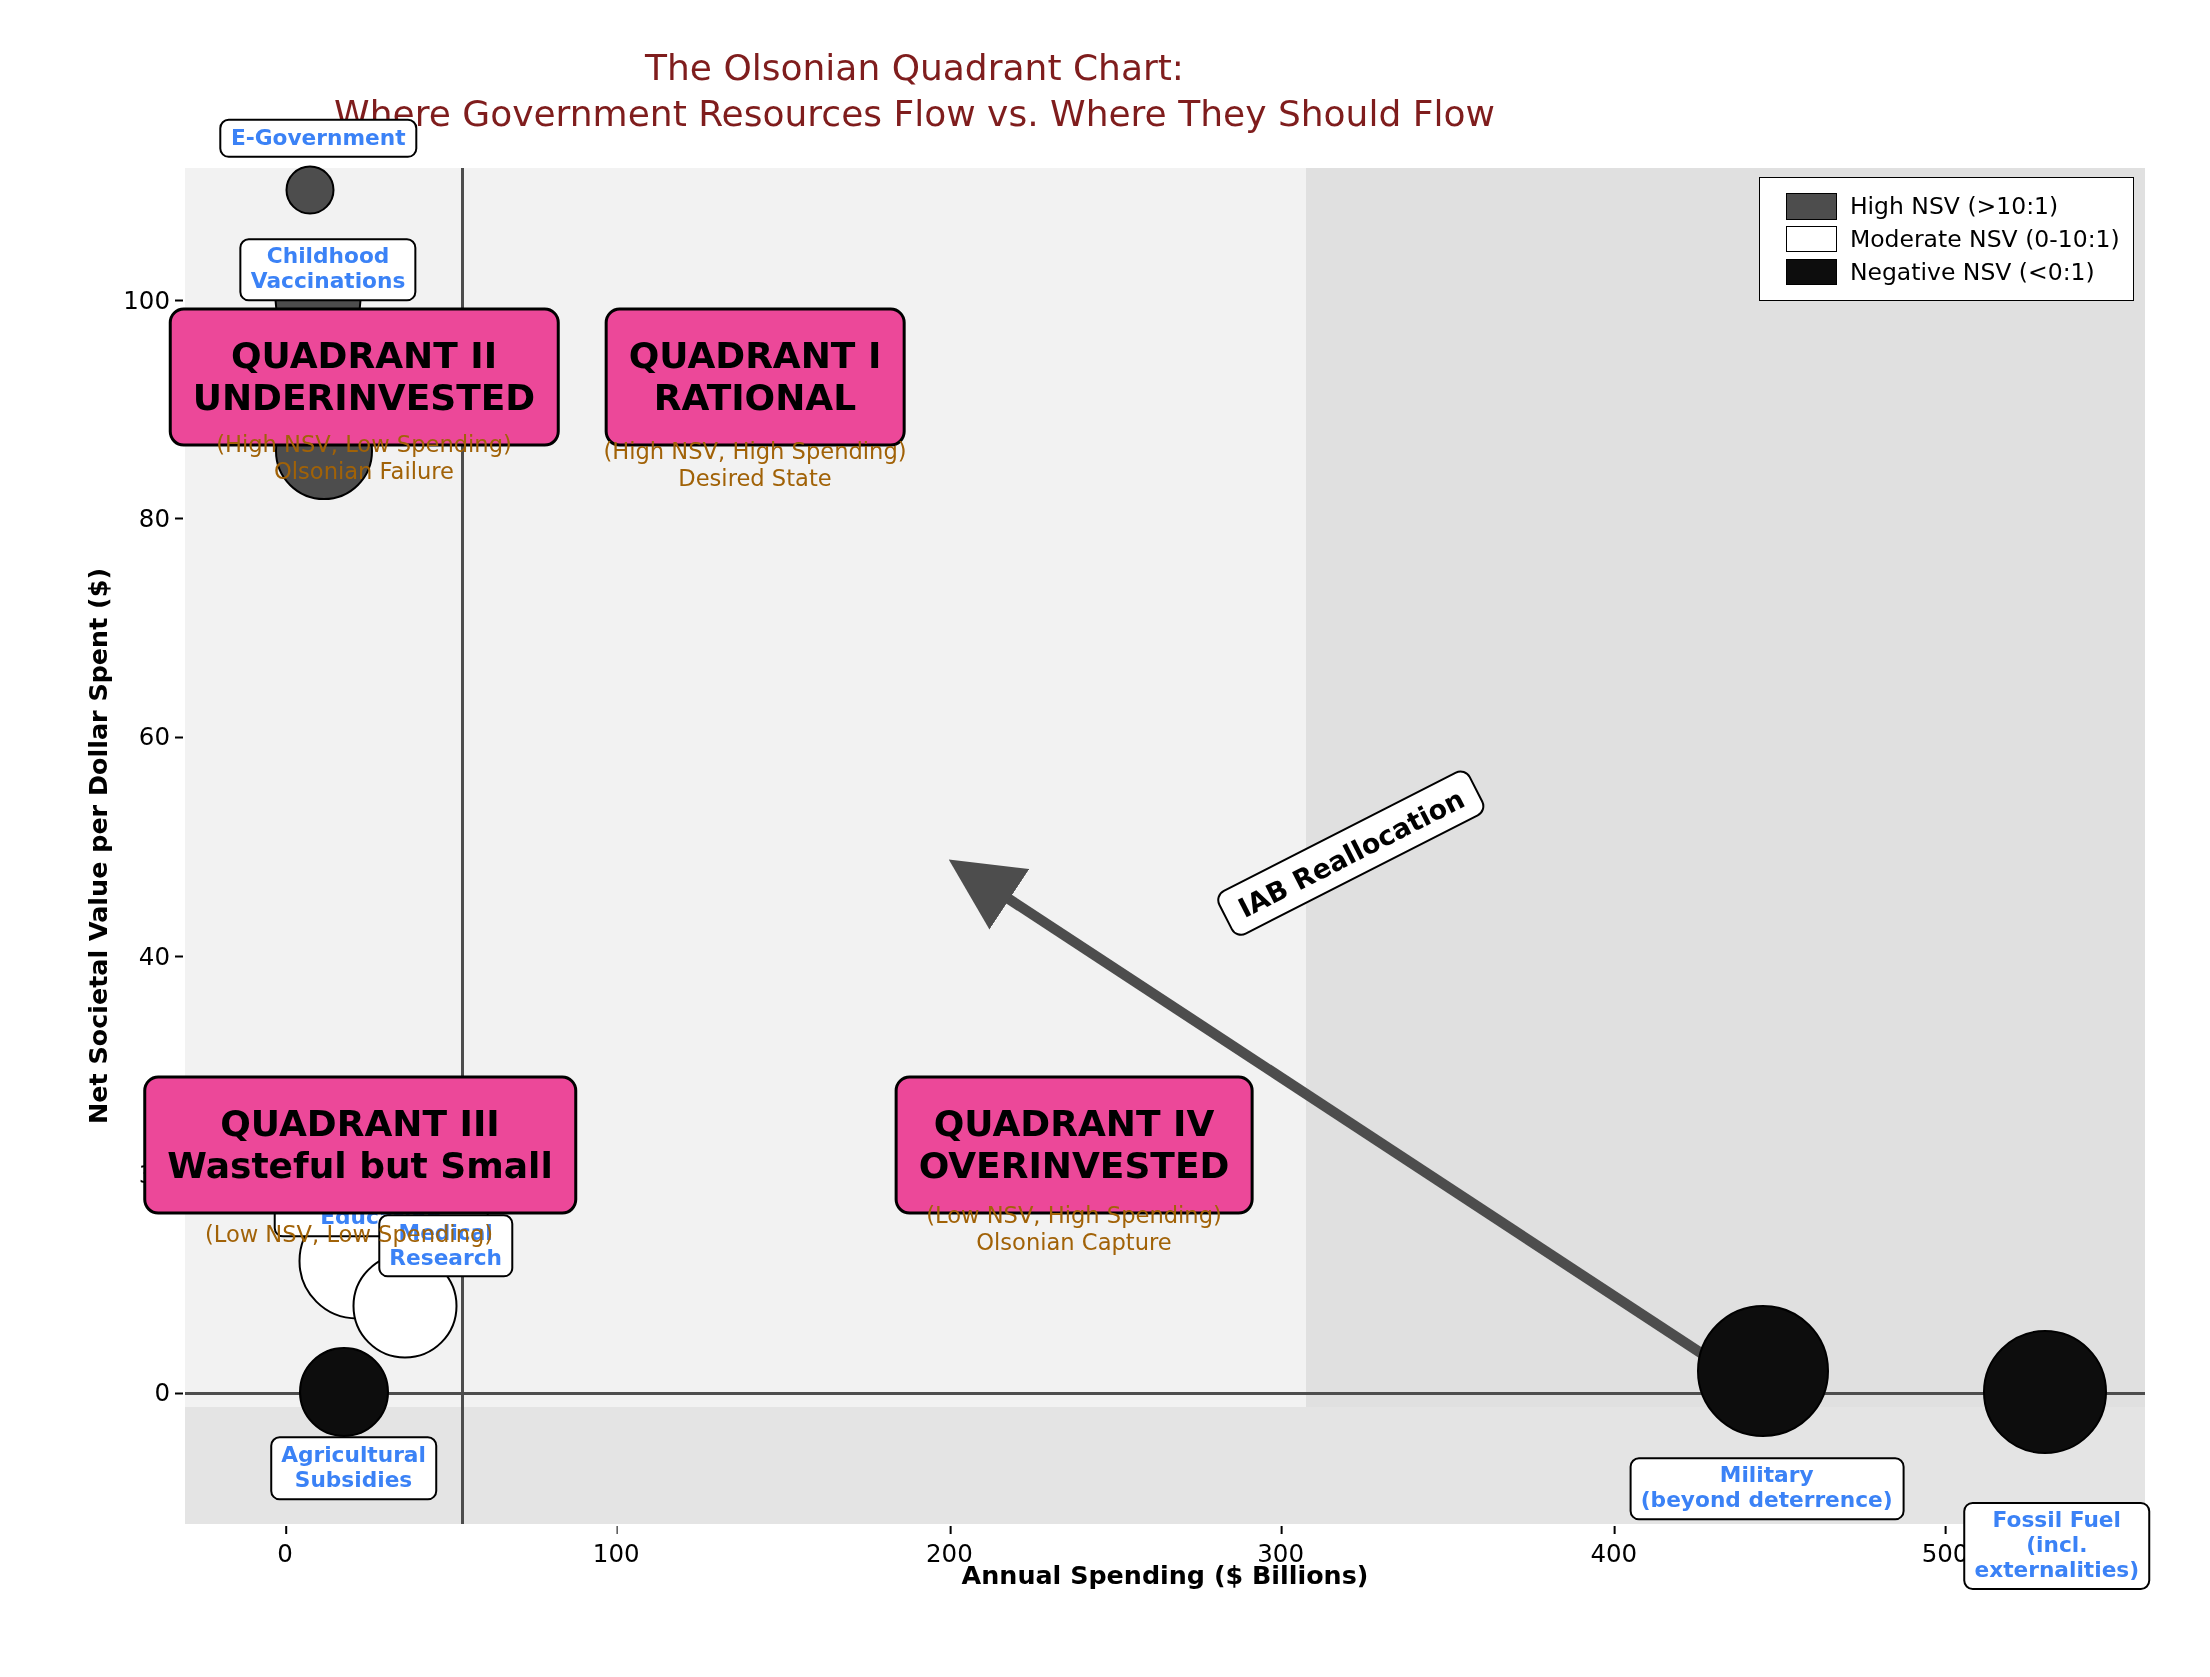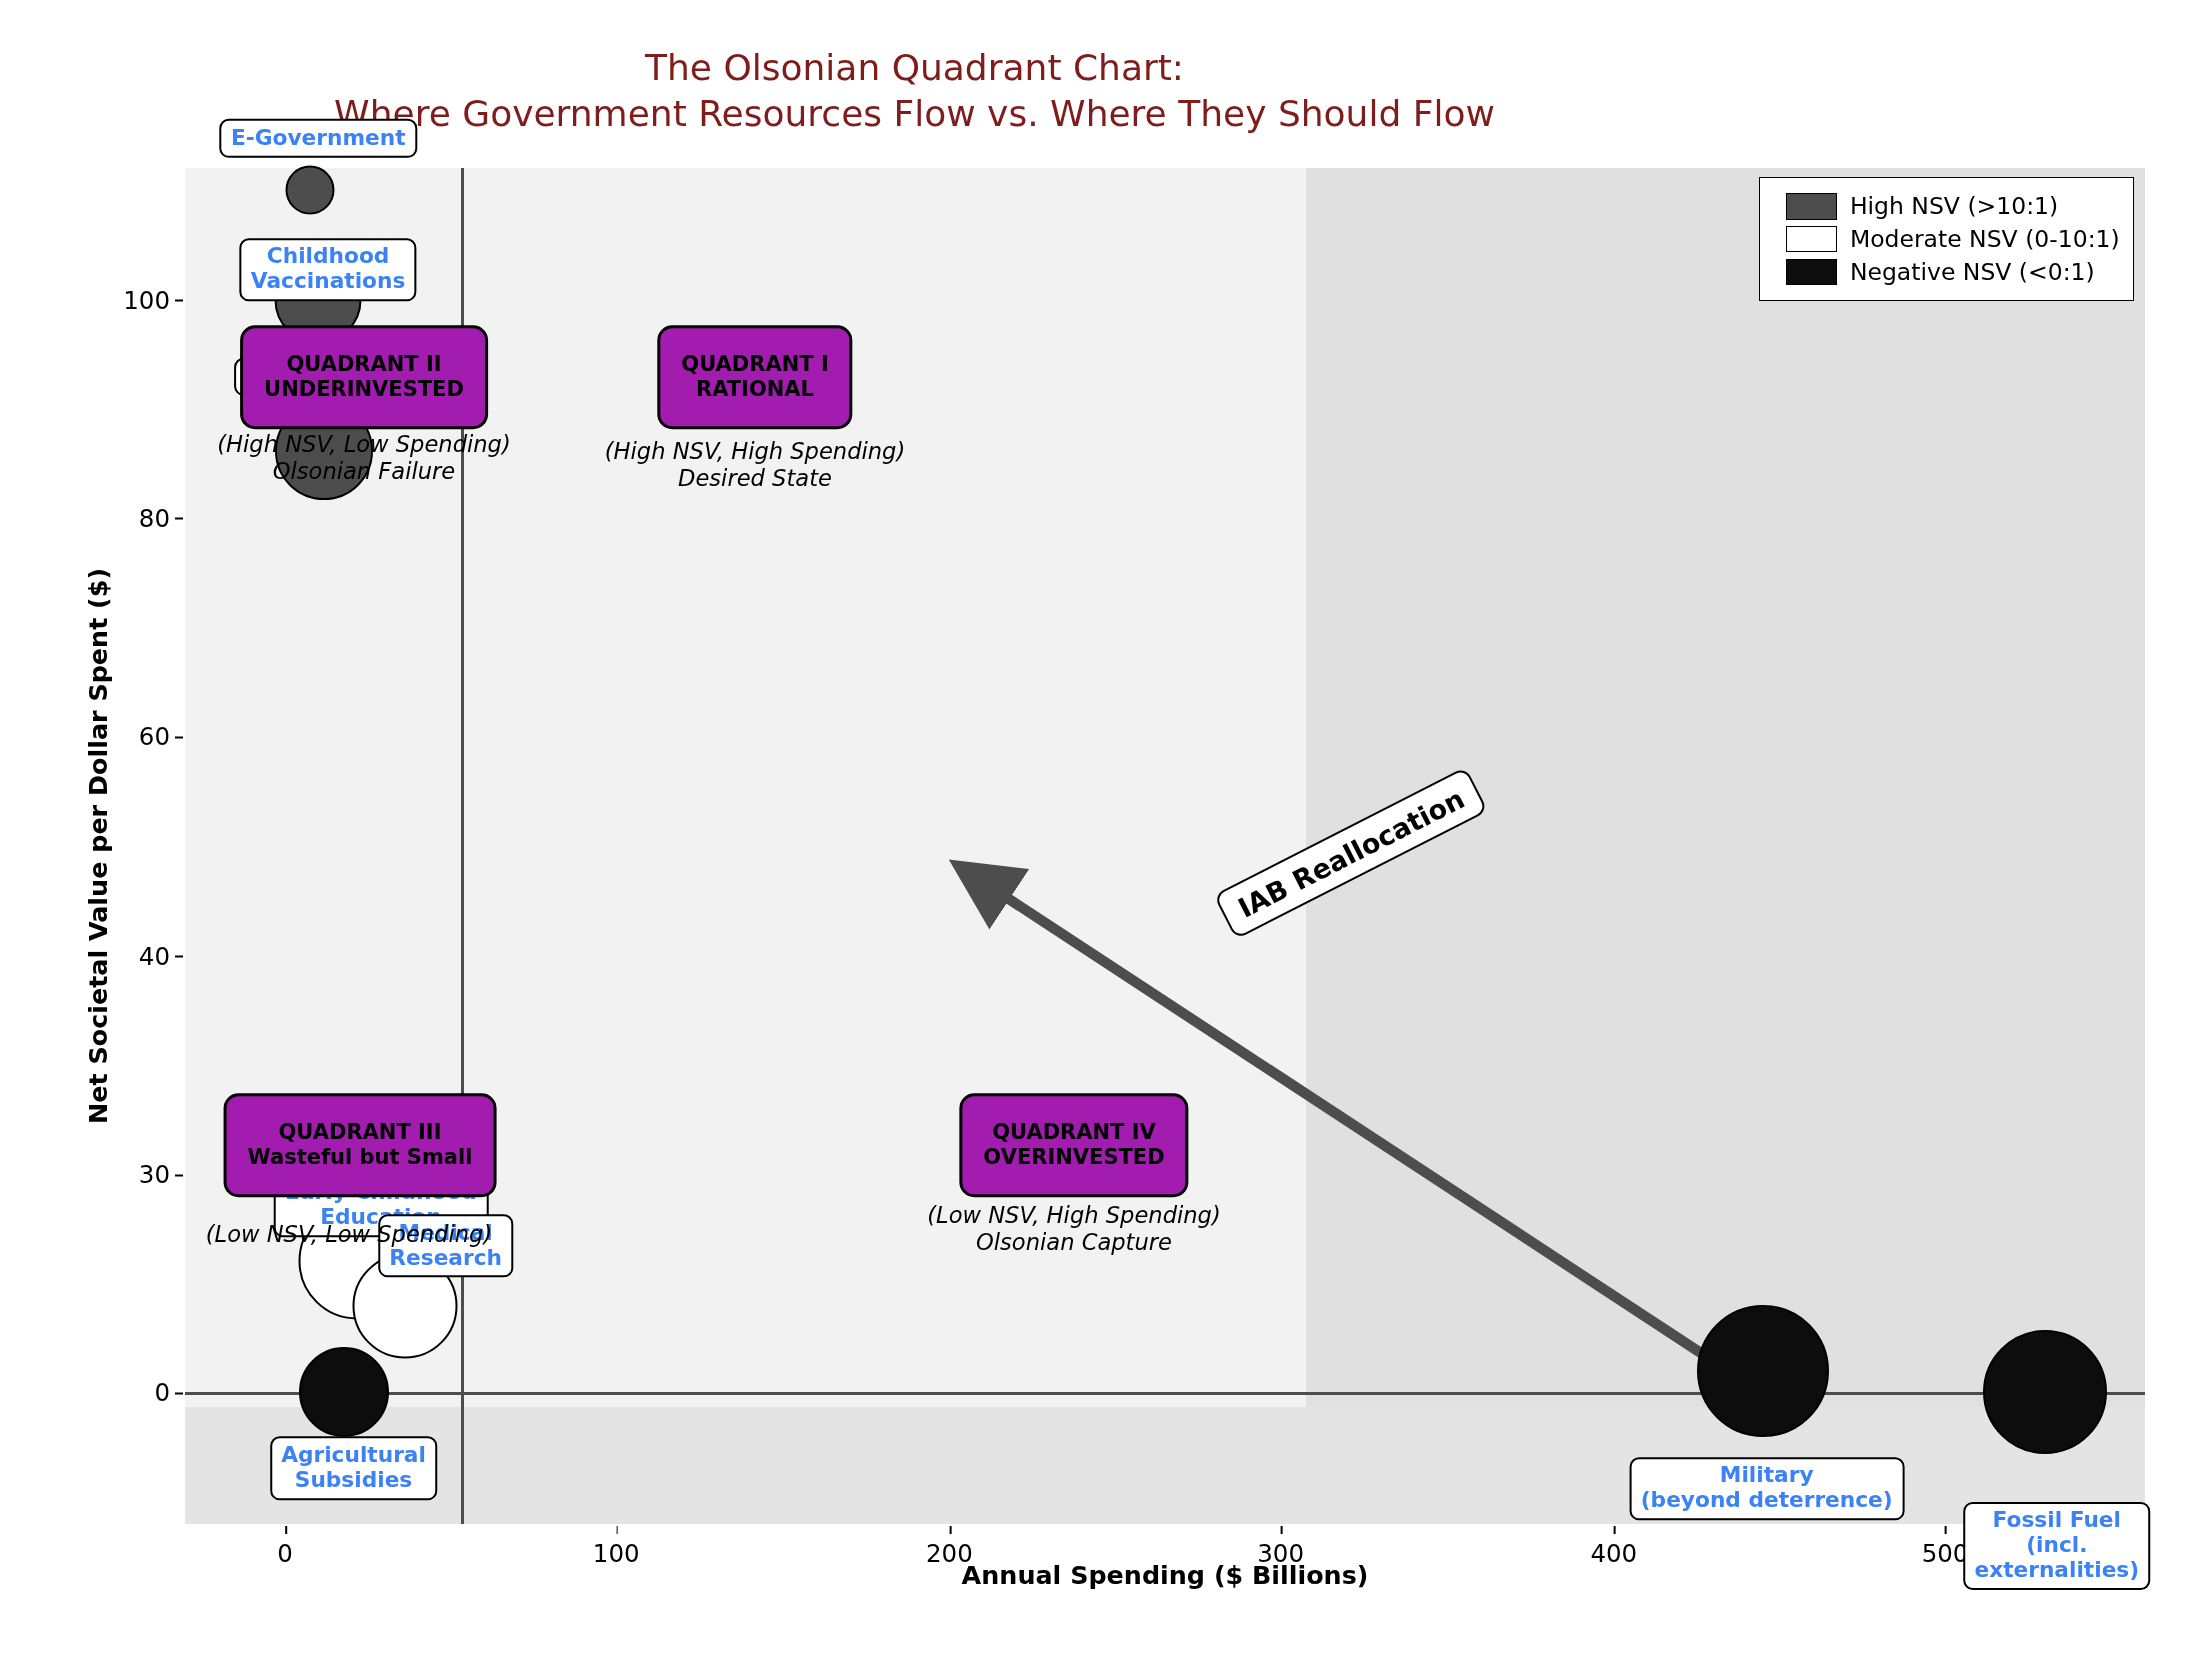--- a/index.html
+++ b/index.html
@@ -157,39 +157,38 @@
     font-weight: bold;
     text-align: center;
     line-height: 1.15;
     white-space: pre-line;
     color: #3b82f6;
   }
   
   .qbox {
     position: absolute;
     transform: translate(-50%, -50%);
-    background: #a21caf;
+    background: #ec4899;
     border: 3.8px solid #000;
     border-radius: 15px;
     padding: 24px 21px;
-    font-size: 21px;
+    font-size: 36px;
     font-weight: bold;
     text-align: center;
     line-height: 1.18;
     white-space: pre-line;
   }
   .qsub {
     position: absolute;
     transform: translate(-50%, -50%);
     font-size: 22.6px;
-    font-style: italic;
     text-align: center;
     line-height: 1.2;
     white-space: pre-line;
-    color: #000000;
+    color: #a16207;
   }
   
   .arrow-label {
     position: absolute;
     transform: translate(-50%, -50%) rotate(-27deg);
     background: #ffffff;
     border: 2.4px solid #000;
     border-radius: 11.3px;
     padding: 7.5px 15px;
     font-size: 27px;

